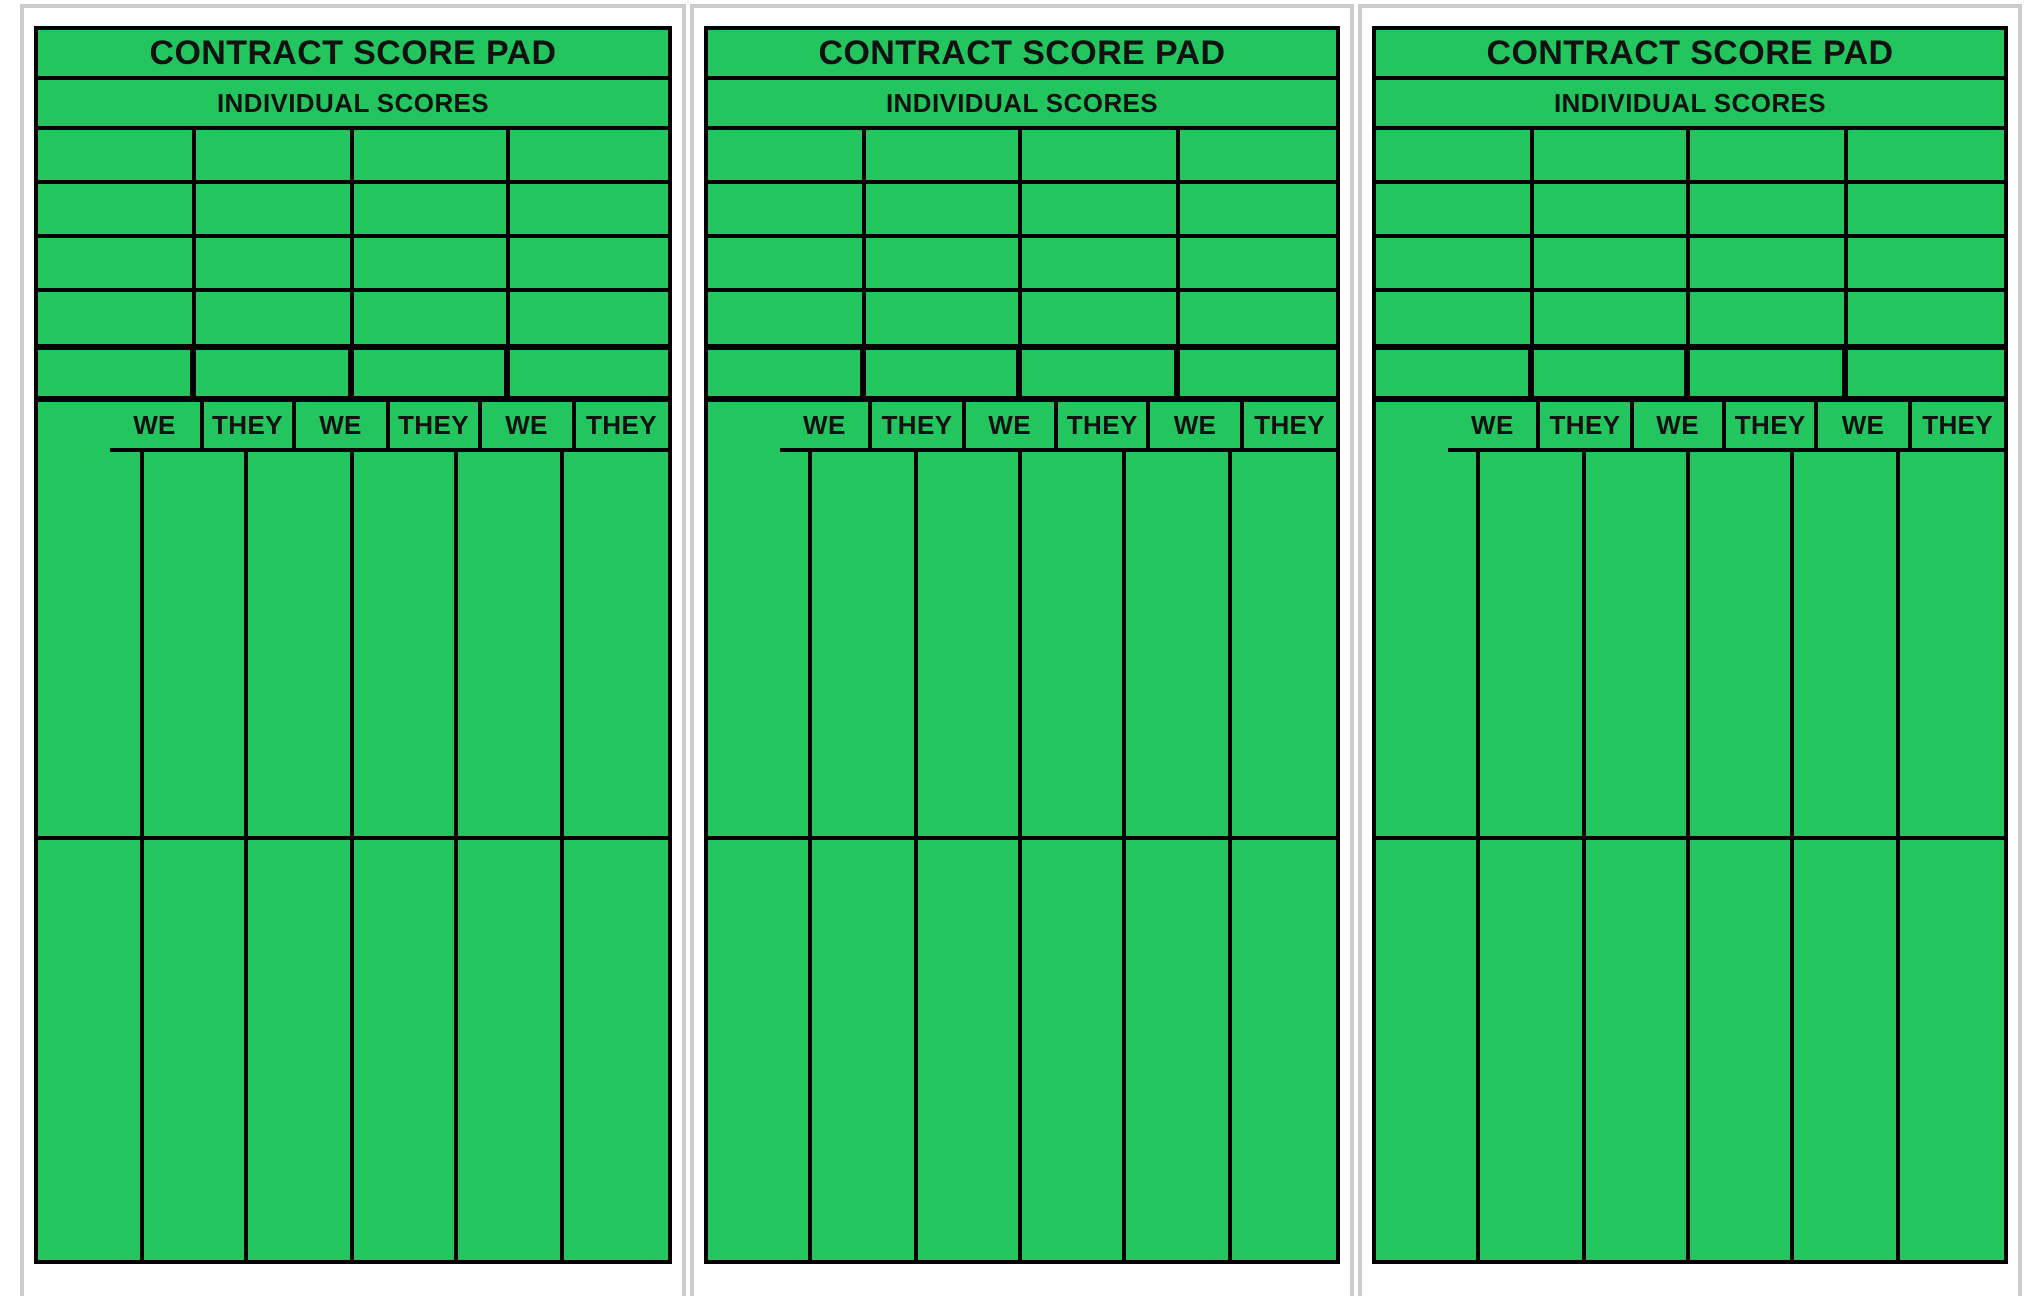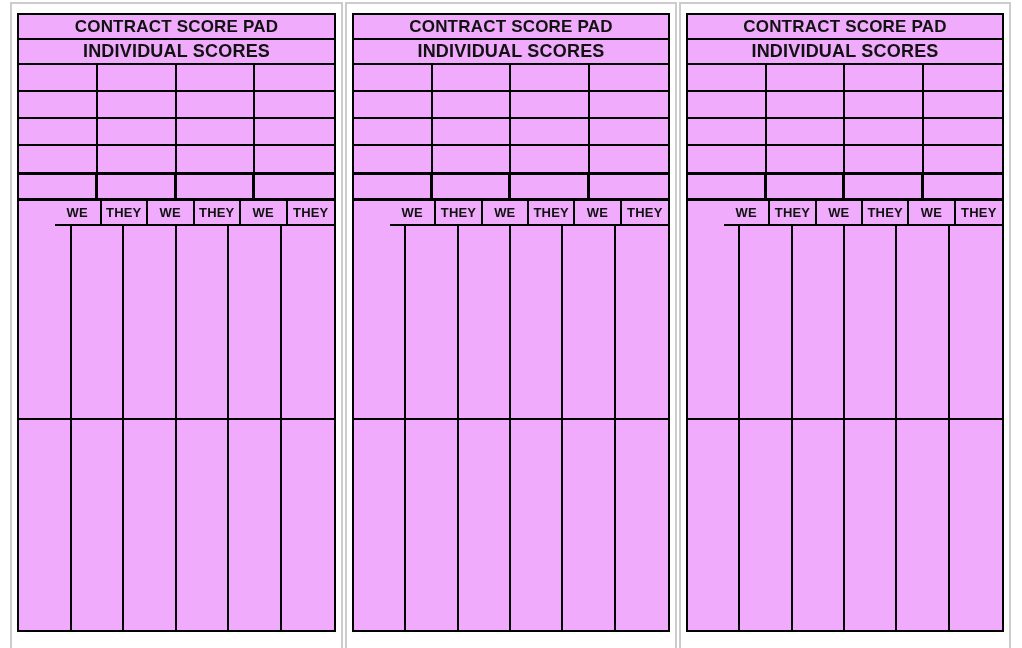--- a/index.html
+++ b/index.html
@@ -23,42 +23,42 @@
     border: 2px solid #cccccc;
     box-sizing: border-box;
   }
   .pad1 { left: 10px;  width: 333px; }
   .pad2 { left: 345px; width: 332px; }
   .pad3 { left: 679px; width: 332px; }
 
   .scoretable {
     margin: 9px 5px 0 5px;
     border: 2px solid #000000;
-    background: #f0abfc;
+    background: #22c55e;
   }
   .scoretable, .scoretable * { box-sizing: border-box; }
 
   .row-title {
     height: 25px;
     border-bottom: 2px solid #000000;
     display: flex;
     align-items: center;
     justify-content: center;
     font-size: 17px;
     font-weight: 600;
     letter-spacing: 0.2px;
     white-space: nowrap;
   }
   .row-subtitle {
     height: 25px;
     border-bottom: 2px solid #000000;
     display: flex;
     align-items: center;
     justify-content: center;
-    font-size: 18px;
+    font-size: 13px;
     font-weight: 600;
     letter-spacing: 0.2px;
     white-space: nowrap;
   }
 
   
   .grid4 {
     display: grid;
     grid-template-columns: repeat(4, 1fr);
     grid-template-rows: 27px 27px 27px 26px;

